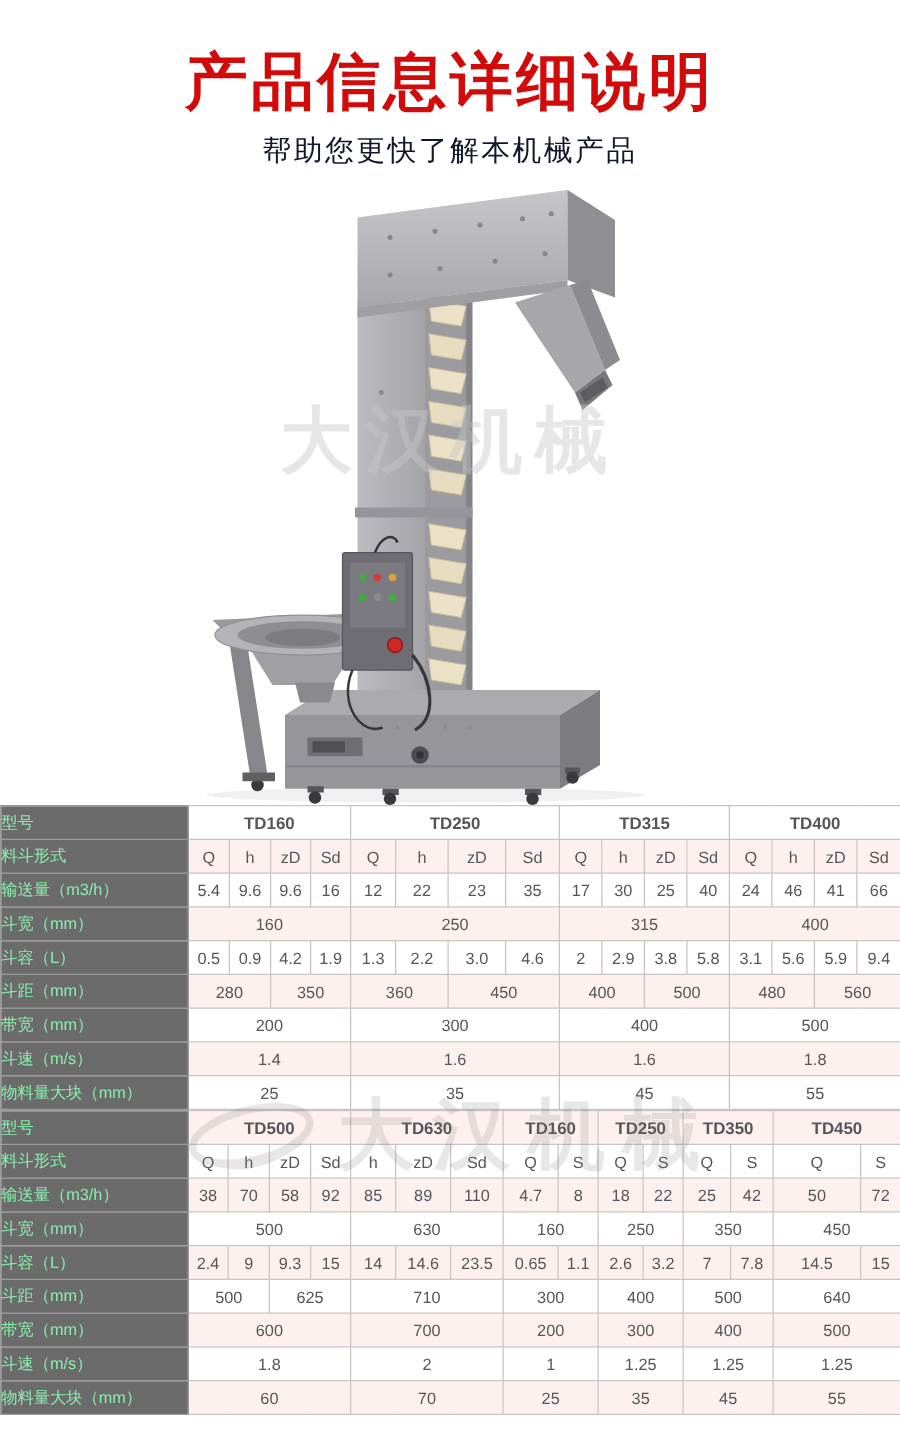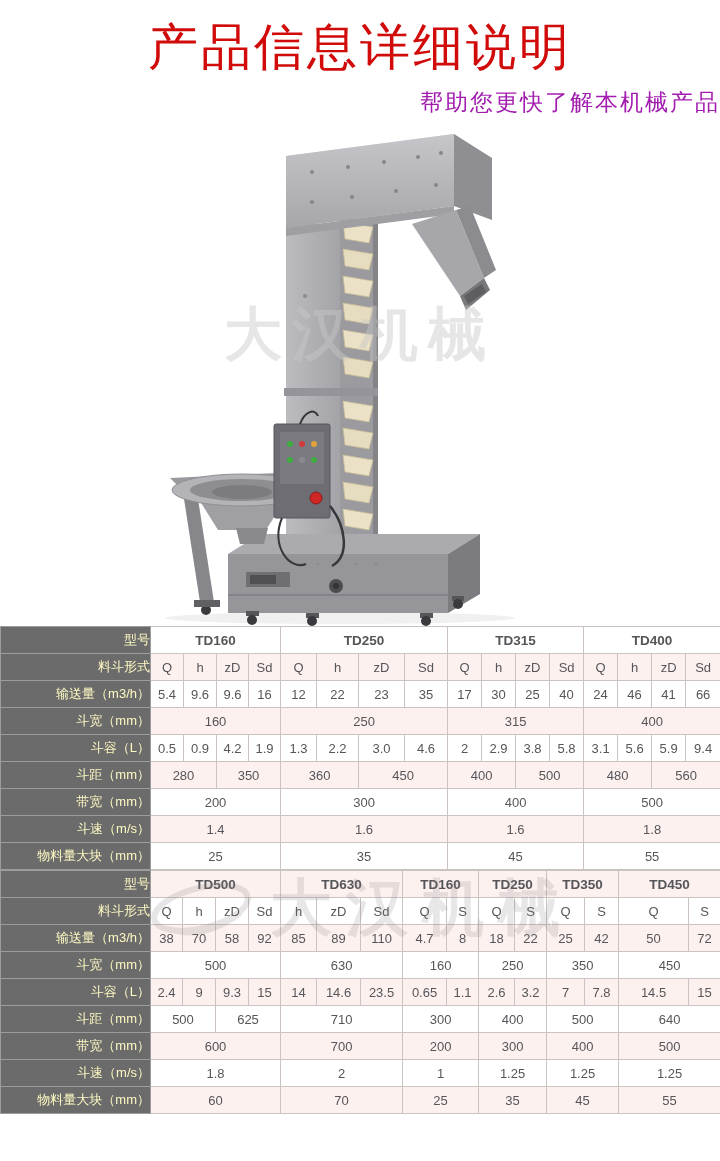--- a/index.html
+++ b/index.html
@@ -1,34 +1,34 @@
 <!DOCTYPE html>
 <html><head>
 <meta charset="utf-8">
 <style>
   html,body{margin:0;padding:0;background:#ffffff;}
   #page{position:relative;width:720px;height:1161px;margin:0 auto;background:#ffffff;overflow:hidden;
         font-family:"Liberation Sans","DejaVu Sans",sans-serif;}
   
-  .main-title{margin:20px 0 0;text-align:center;font-size:50px;font-weight:400;
+  .main-title{margin:38px 0 0;text-align:center;font-size:50px;font-weight:700;
               letter-spacing:3px;line-height:1.1;color:#d10a0a;}
-  .sub-title{margin:12px 0 0;text-align:right;font-size:23px;font-weight:400;
-             letter-spacing:2px;color:#a21caf;}
+  .sub-title{margin:12px 0 0;text-align:center;font-size:23px;font-weight:400;
+             letter-spacing:2px;color:#0f172a;}
   
   .machine-wrap{position:relative;height:500px;margin-top:8px;}
   .machine-wrap svg{display:block;}
   
   .wm2{position:absolute;left:0;top:866px;width:720px;display:flex;justify-content:center;
        align-items:center;gap:14px;pointer-events:none;z-index:3;}
   .wm2 .wm2-text{font-size:62px;font-weight:700;letter-spacing:14px;color:rgba(130,122,122,0.18);}
   
   .tables{position:relative;z-index:2;}
   table.spec{border-collapse:collapse;table-layout:fixed;width:720px;}
-  table.spec th{background:#6b6b6b;color:#fef9c3;font-weight:400;font-size:13px;
-                border:1px solid #9c9c9c;height:26px;text-align:right;padding:0;}
+  table.spec th{background:#6b6b6b;color:#86efac;font-weight:400;font-size:13px;
+                border:1px solid #9c9c9c;height:26px;text-align:left;padding:0;}
   table.spec td{border:1px solid #cbc2c2;height:26px;text-align:center;vertical-align:middle;
                 color:#56565a;font-size:13px;background:#ffffff;padding:0;overflow:hidden;}
   table.spec td.gb{border-left:1px solid #85858a;}
   table.spec tr.pink td{background:#fcf1ef;}
   table.spec tr.model td{font-size:13.5px;font-weight:bold;}
 </style>
 </head>
 <body>
 
 <div id="page">

